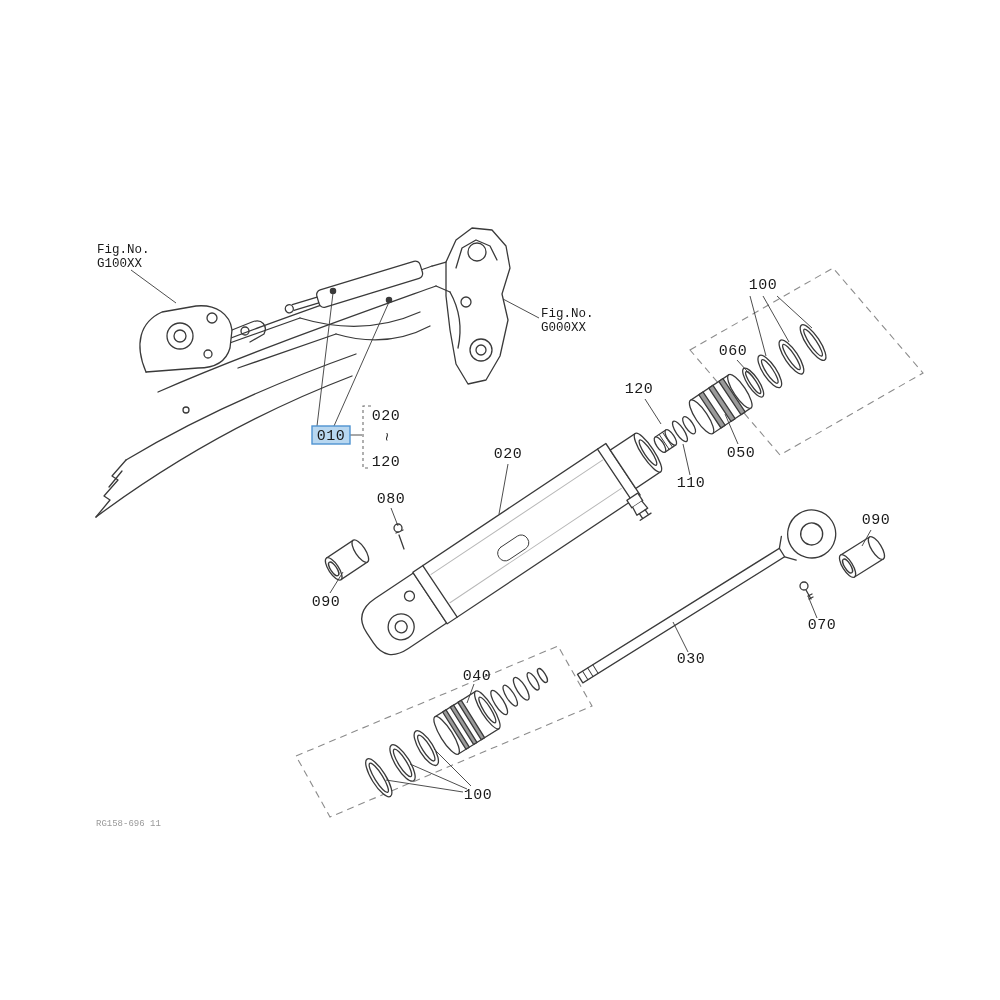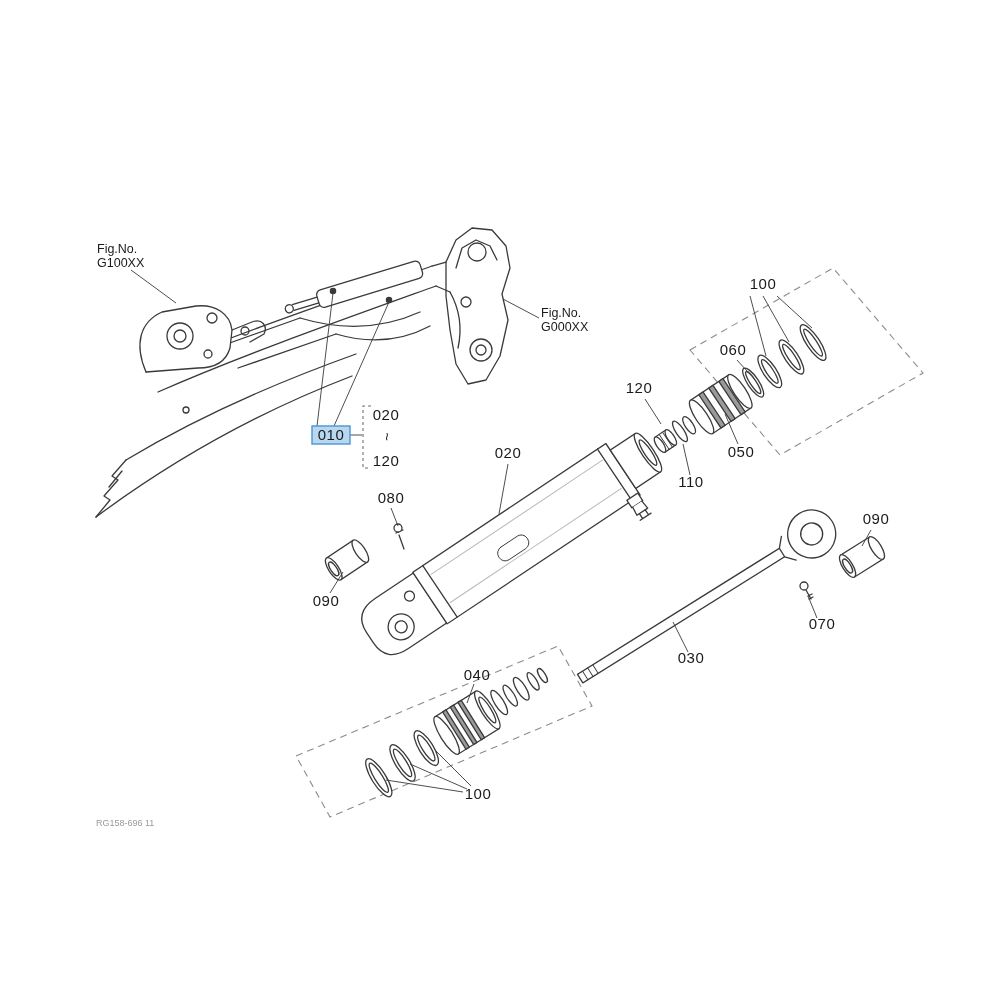--- a/index.html
+++ b/index.html
@@ -1,17 +1,17 @@
 <!DOCTYPE html>
 <html><head>
 <meta charset="utf-8">
 <style>
   html,body{margin:0;padding:0;background:#fff;}
   .page{width:1000px;height:1000px;background:#ffffff;position:relative;overflow:hidden;
-        font-family:Liberation Sans, sans-serif;}
+        font-family:Liberation Mono, monospace;}
   svg{display:block;}
   g.draw{stroke:#3a3a3a;stroke-width:1.3;fill:none;stroke-linecap:round;stroke-linejoin:round;}
   .lite{stroke:#b8b8b8;stroke-width:1;}
   .thin{stroke-width:0.9;}
   .leader{stroke:#3a3a3a;stroke-width:0.9;fill:none;}
   .dashed{stroke:#8c8c8c;stroke-width:1.1;fill:none;stroke-dasharray:7 5;}
   .bracket{stroke:#6f6f6f;stroke-width:1.1;fill:none;stroke-dasharray:3 3;}
   text.plabel{font-size:15px;fill:#1a1a1a;letter-spacing:0.5px;}
   text.figlabel{font-size:12.5px;fill:#1a1a1a;}
   text.doccode{font-size:9px;fill:#999;}

